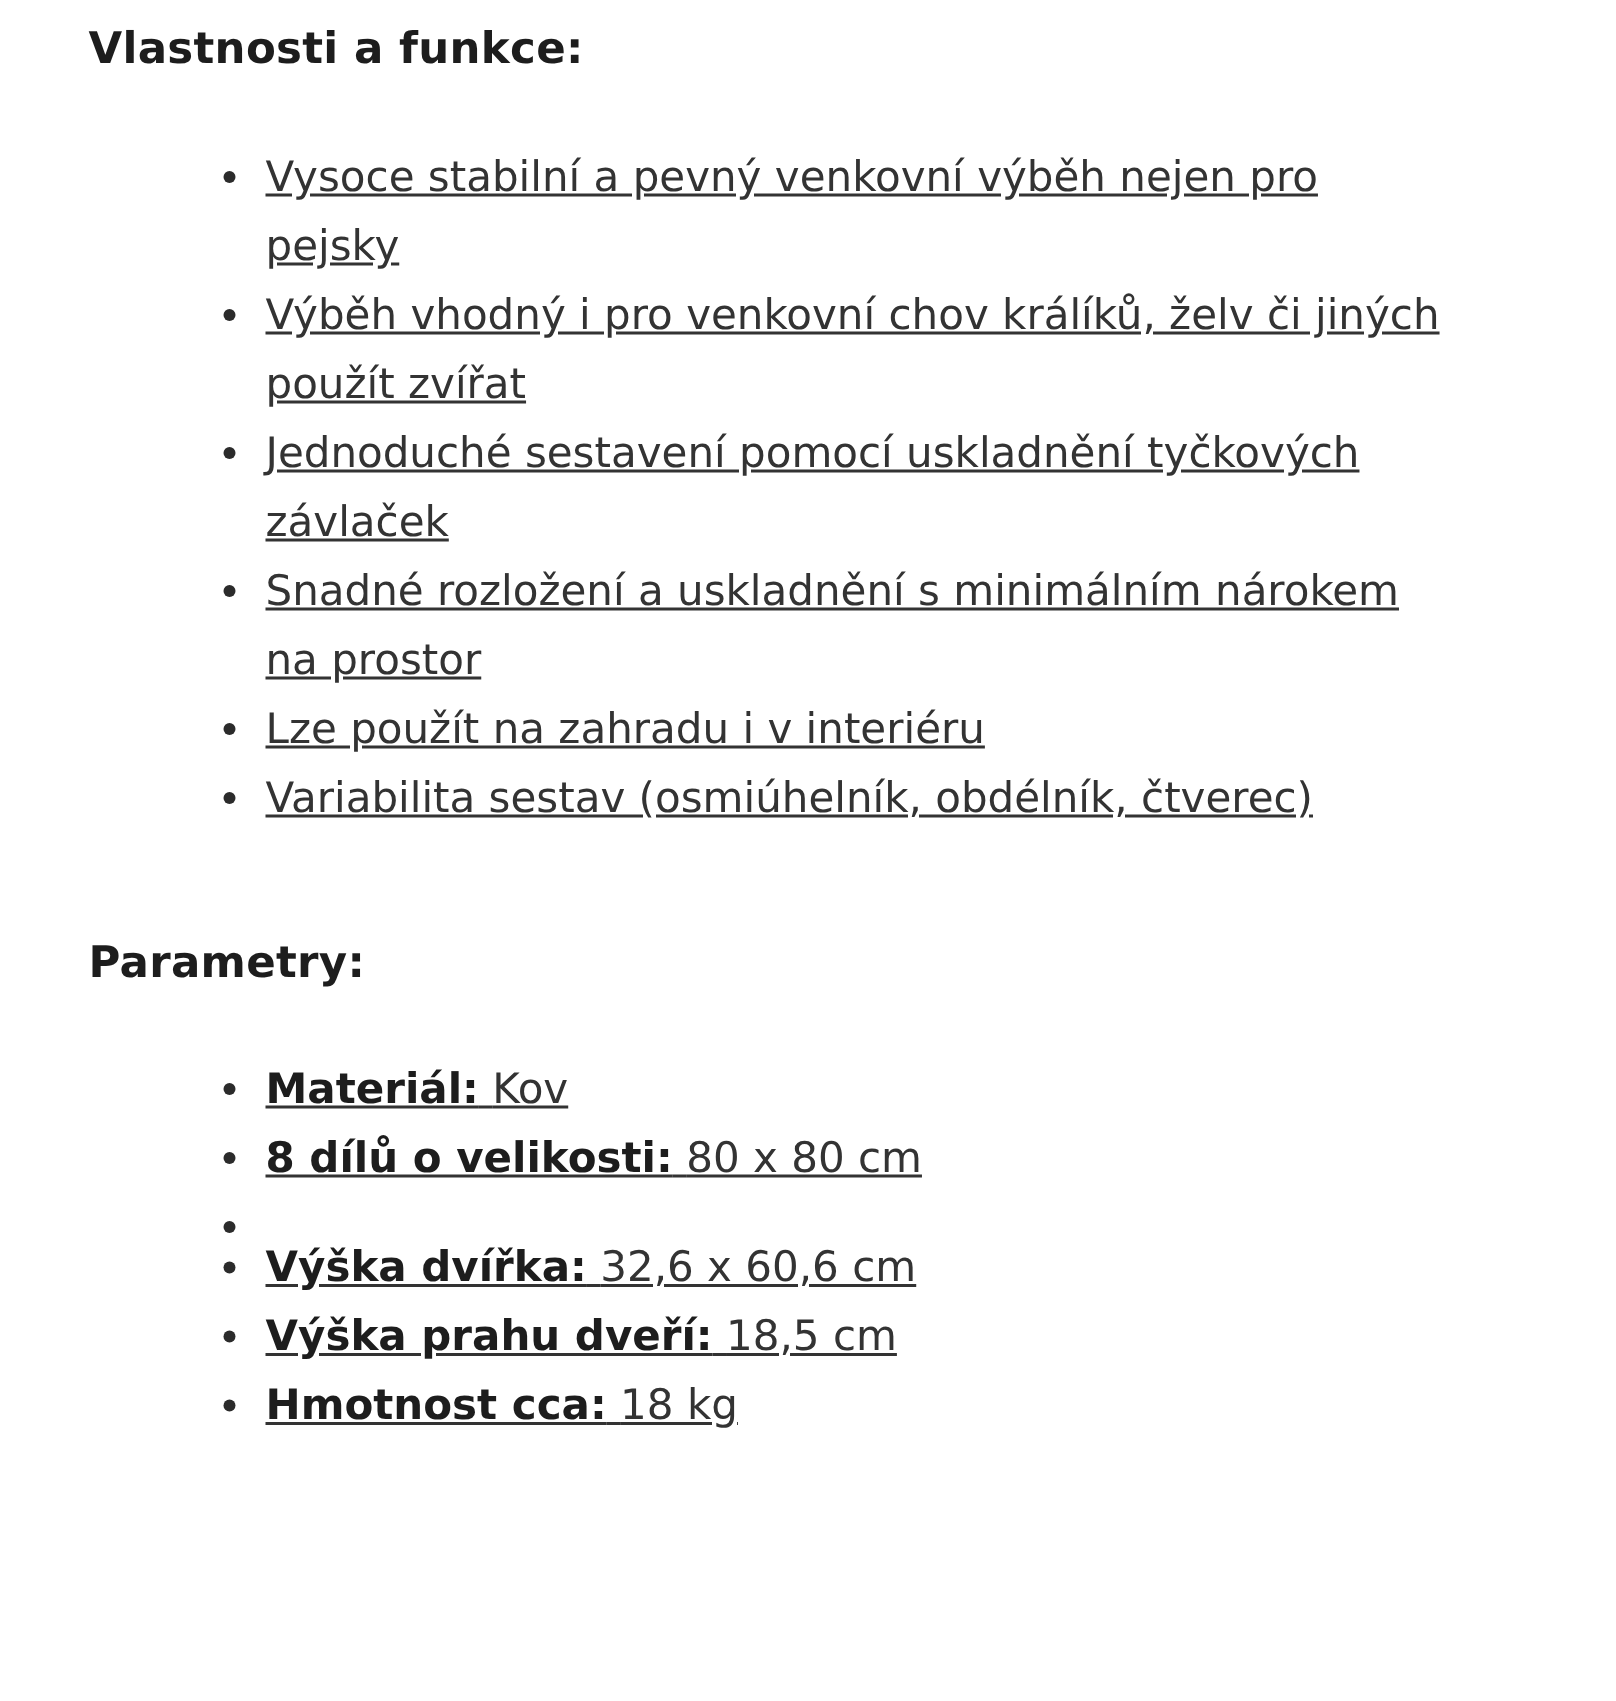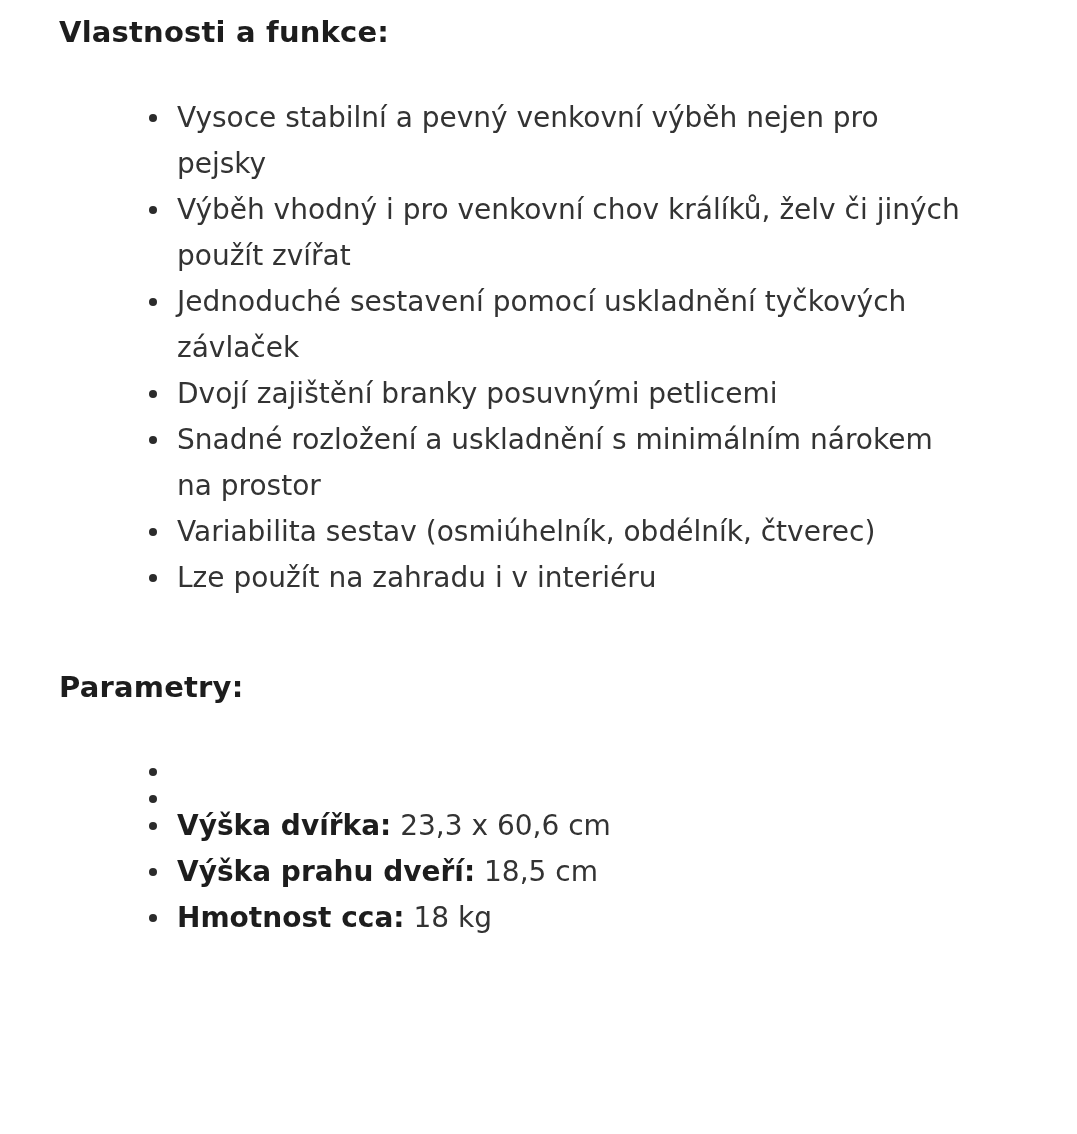--- a/index.html
+++ b/index.html
@@ -43,20 +43,21 @@
   .dot {
     flex: 0 0 auto;
     width: 8px;
     height: 8px;
     border-radius: 50%;
     background: #2b2b2b;
     margin: 19px 20px 0 0;
   }
   .item-text {
     max-width: 790px;
+    text-decoration: underline;
   }
   .param-label {
     font-weight: bold;
     color: #1d1d1d;
   }
   .param-value {
     color: #333333;
   }
   #section-parameters {
     margin-top: 68px;
@@ -80,49 +81,50 @@
       <li>
         <span class="dot"></span>
         <span class="item-text">Výběh vhodný i pro venkovní chov králíků, želv či jiných použít zvířat</span>
       </li>
       <li>
         <span class="dot"></span>
         <span class="item-text">Jednoduché sestavení pomocí uskladnění tyčkových závlaček</span>
       </li>
       <li>
         <span class="dot"></span>
-        <span class="item-text">Dvojí zajištění branky posuvnými petlicemi</span>
-      </li>
-      <li>
-        <span class="dot"></span>
         <span class="item-text">Snadné rozložení a uskladnění s minimálním nárokem na prostor</span>
       </li>
       <li>
         <span class="dot"></span>
-        <span class="item-text">Variabilita sestav (osmiúhelník, obdélník, čtverec)</span>
+        <span class="item-text">Lze použít na zahradu i v interiéru</span>
       </li>
       <li>
         <span class="dot"></span>
-        <span class="item-text">Lze použít na zahradu i v interiéru</span>
+        <span class="item-text">Variabilita sestav (osmiúhelník, obdélník, čtverec)</span>
       </li>
     </ul>
   </section>
 
   <section id="section-parameters">
     <h2 class="sec-heading">Parametry:</h2>
     <ul class="bullet-list">
       <li>
         <span class="dot"></span>
+        <span class="item-text"><span class="param-label">Materiál:</span> <span class="param-value">Kov</span></span>
+      </li>
+      <li>
+        <span class="dot"></span>
+        <span class="item-text"><span class="param-label">8 dílů o velikosti:</span> <span class="param-value">80 x 80 cm</span></span>
       </li>
       <li>
         <span class="dot"></span>
       </li>
       <li>
         <span class="dot"></span>
-        <span class="item-text"><span class="param-label">Výška dvířka:</span> <span class="param-value">23,3 x 60,6 cm</span></span>
+        <span class="item-text"><span class="param-label">Výška dvířka:</span> <span class="param-value">32,6 x 60,6 cm</span></span>
       </li>
       <li>
         <span class="dot"></span>
         <span class="item-text"><span class="param-label">Výška prahu dveří:</span> <span class="param-value">18,5 cm</span></span>
       </li>
       <li>
         <span class="dot"></span>
         <span class="item-text"><span class="param-label">Hmotnost cca:</span> <span class="param-value">18 kg</span></span>
       </li>
     </ul>

